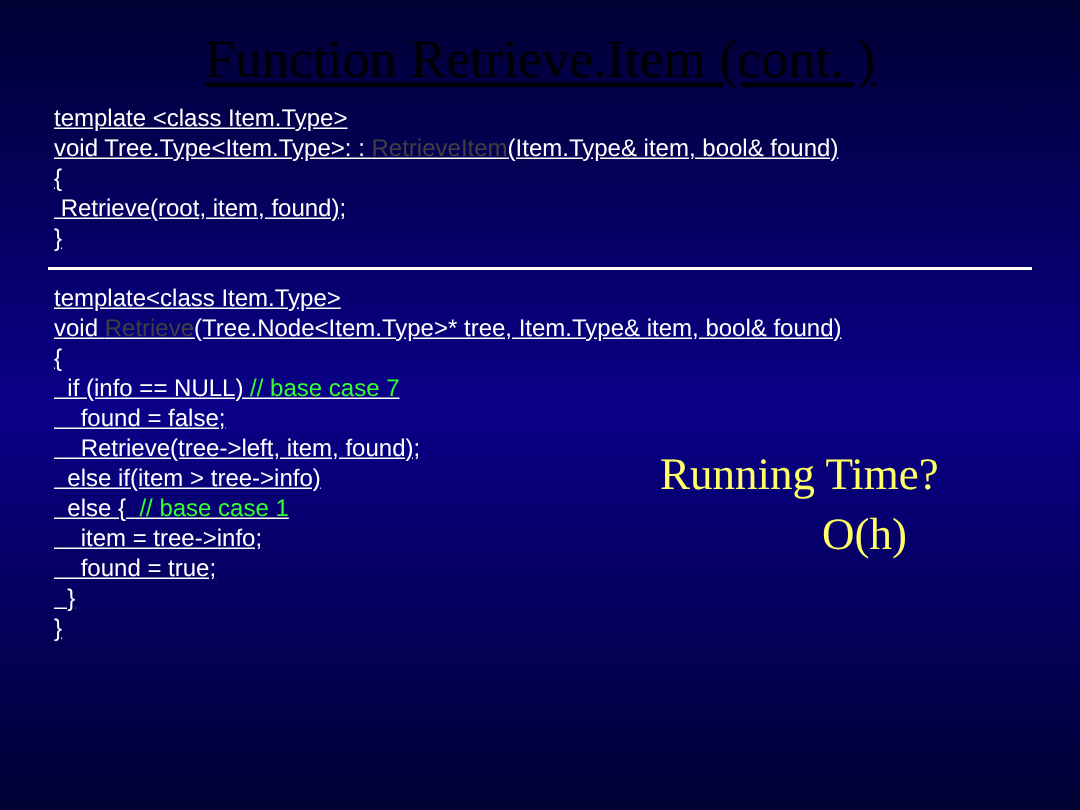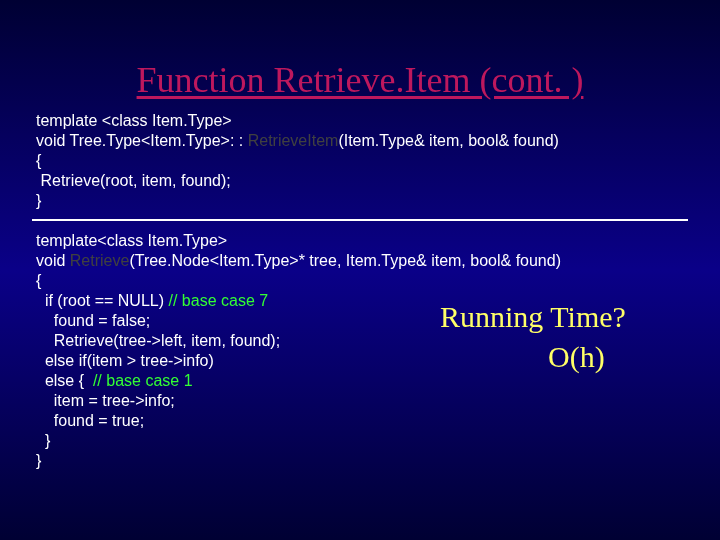--- a/index.html
+++ b/index.html
@@ -8,34 +8,33 @@
     height: 540px;
     background: #0a0066;
     background: linear-gradient(to bottom, #000033 0%, #0a0088 50%, #000033 100%);
     font-family: Arial, Helvetica, sans-serif;
     overflow: hidden;
     position: relative;
   }
   .title {
     font-family: 'Times New Roman', Times, serif;
     font-size: 36px;
-    color: #be185d;
+    color: #000000;
     text-align: center;
     padding: 18px 0 10px 0;
     text-decoration: underline;
     text-underline-offset: 4px;
-    margin-top: 41px;
   }
   .code-block {
     padding: 0 36px;
     color: #ffffff;
     font-size: 16px;
     line-height: 1.25;
   }
-  .code-line { white-space: pre; }
+  .code-line { white-space: pre; text-decoration: underline; }
   .keyword { color: #404040; }
   .comment { color: #33ff33; }
   .divider {
     margin: 8px 32px 10px 32px;
     border: none;
     border-top: 2px solid #ffffff;
   }
   .annotation {
     position: absolute;
     color: #ffff66;
@@ -58,21 +57,21 @@
   <div class="code-line"> Retrieve(root, item, found);</div>
   <div class="code-line">}</div>
 </div>
 
 <hr class="divider">
 
 <div class="code-block">
   <div class="code-line">template&lt;class Item.Type&gt;</div>
   <div class="code-line"><span>void </span><span class="keyword">Retrieve</span><span>(Tree.Node&lt;Item.Type&gt;* tree, Item.Type&amp; item, bool&amp; found)</span></div>
   <div class="code-line">{</div>
-  <div class="code-line"><span>  if (root == NULL) </span><span class="comment">// base case 7</span></div>
+  <div class="code-line"><span>  if (info == NULL) </span><span class="comment">// base case 7</span></div>
   <div class="code-line">    found = false;</div>
   <div class="code-line">    Retrieve(tree-&gt;left, item, found);</div>
   <div class="code-line">  else if(item &gt; tree-&gt;info)</div>
   <div class="code-line"><span>  else {  </span><span class="comment">// base case 1</span></div>
   <div class="code-line">    item = tree-&gt;info;</div>
   <div class="code-line">    found = true;</div>
   <div class="code-line">  }</div>
   <div class="code-line">}</div>
 </div>
 

